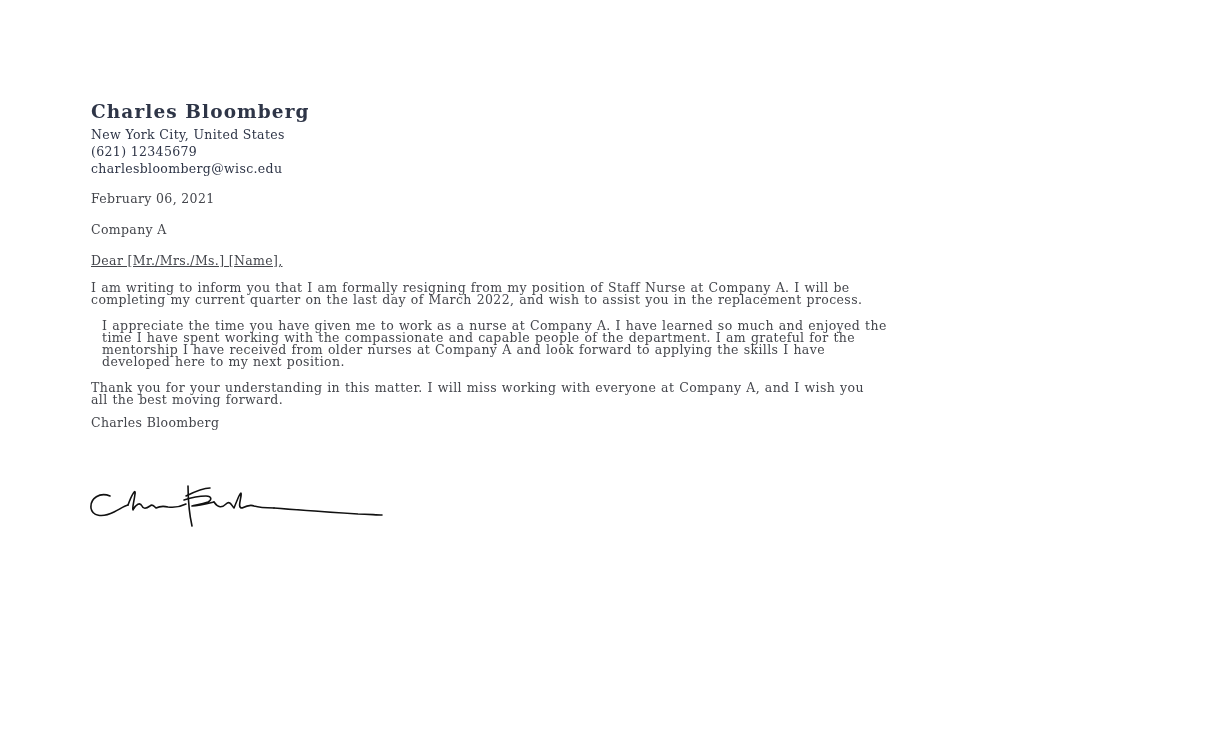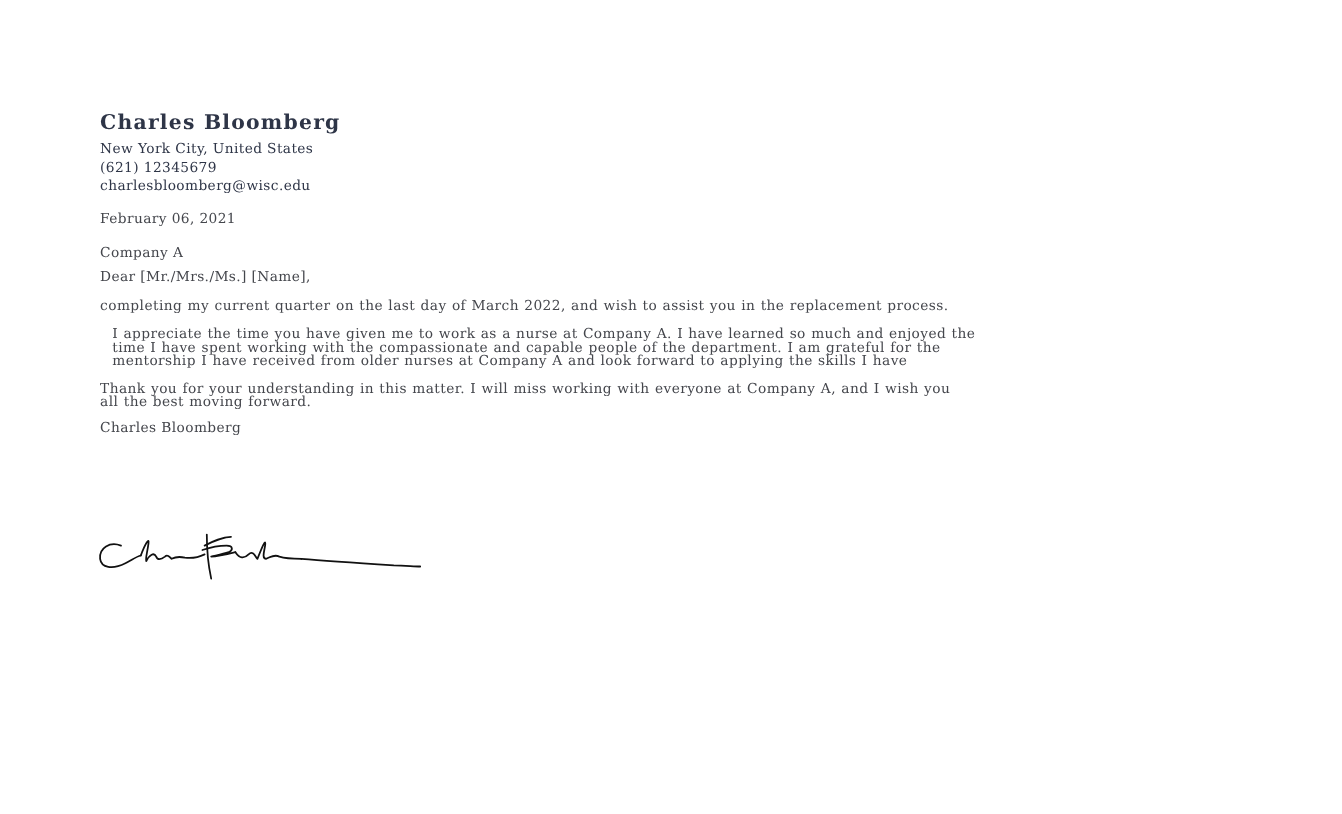--- a/index.html
+++ b/index.html
@@ -36,21 +36,21 @@
       letter-spacing: 0.35px;
     }
     .contact-block { margin-top: 2px; }
     .text-line {
       font-size: 12.5px;
       letter-spacing: 0.35px;
       color: #44464c;
     }
     .date { margin-top: 14px; line-height: 16px; }
     .recipient { margin-top: 15px; line-height: 16px; }
-    .salutation { margin-top: 5px; line-height: 16px; }
+    .salutation { margin-top: 15px; line-height: 16px; text-decoration: underline; }
     .para {
       font-size: 12.5px;
       letter-spacing: 0.38px;
       line-height: 12.3px;
       color: #44464c;
       margin: 0;
       word-spacing: 0.5px;
     }
     .para-1 { margin-top: 13px; }
     .para-2 { margin-top: 13px; margin-left: 11px; }
@@ -75,27 +75,29 @@
     <div class="contact-line">New York City, United States</div>
     <div class="contact-line">(621) 12345679</div>
     <div class="contact-line">charlesbloomberg@wisc.edu</div>
   </div>
 
   <div class="text-line date">February 06, 2021</div>
   <div class="text-line recipient">Company A</div>
   <div class="text-line salutation">Dear [Mr./Mrs./Ms.] [Name],</div>
 
   <div class="para para-1">
+    <div>I am writing to inform you that I am formally resigning from my position of Staff Nurse at Company A. I will be</div>
     <div>completing my current quarter on the last day of March 2022, and wish to assist you in the replacement process.</div>
   </div>
 
   <div class="para para-2">
     <div>I appreciate the time you have given me to work as a nurse at Company A. I have learned so much and enjoyed the</div>
     <div>time I have spent working with the compassionate and capable people of the department. I am grateful for the</div>
     <div>mentorship I have received from older nurses at Company A and look forward to applying the skills I have</div>
+    <div>developed here to my next position.</div>
   </div>
 
 
   <div class="para para-4">
     <div>Thank you for your understanding in this matter. I will miss working with everyone at Company A, and I wish you</div>
     <div>all the best moving forward.</div>
   </div>
 
   <div class="text-line signer">Charles Bloomberg</div>
 </div>

